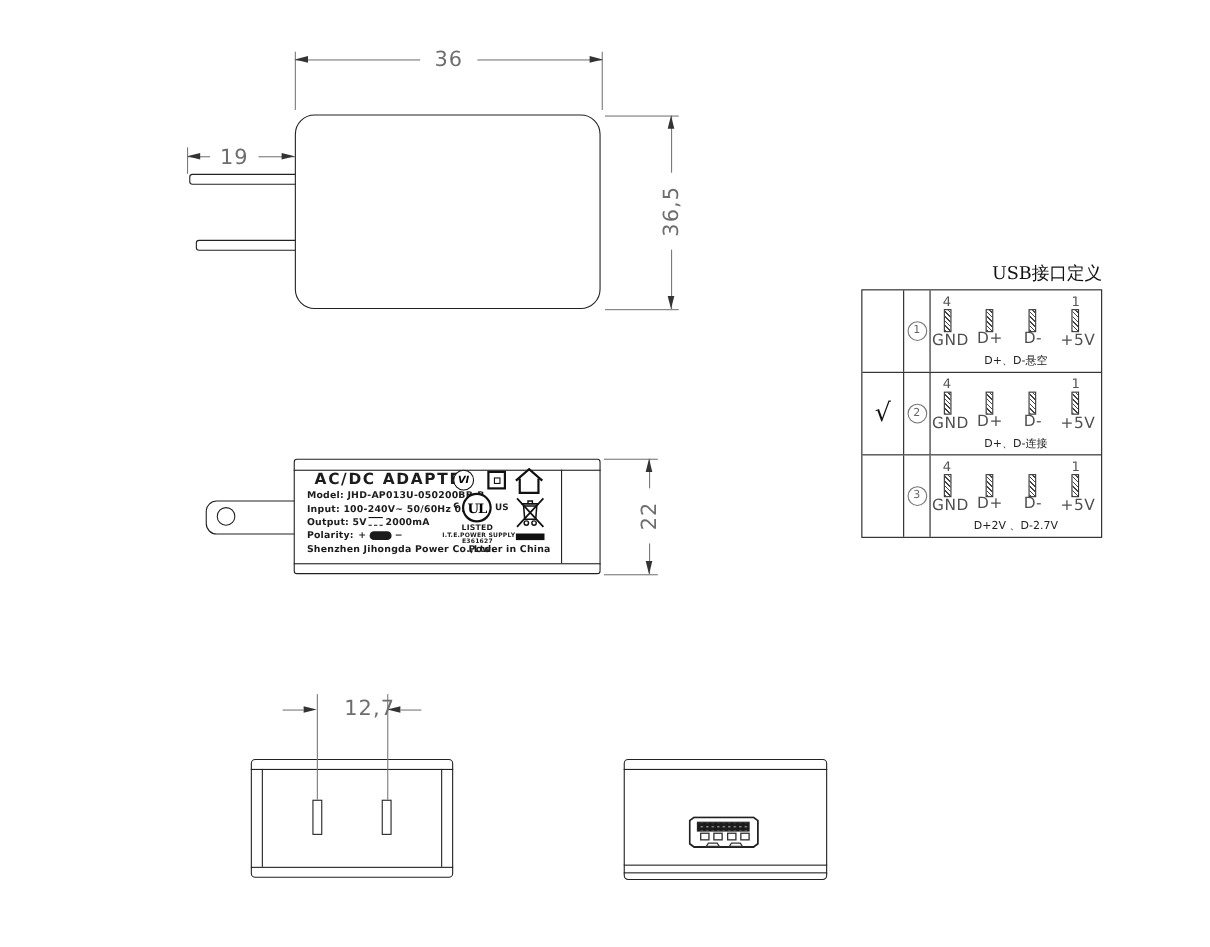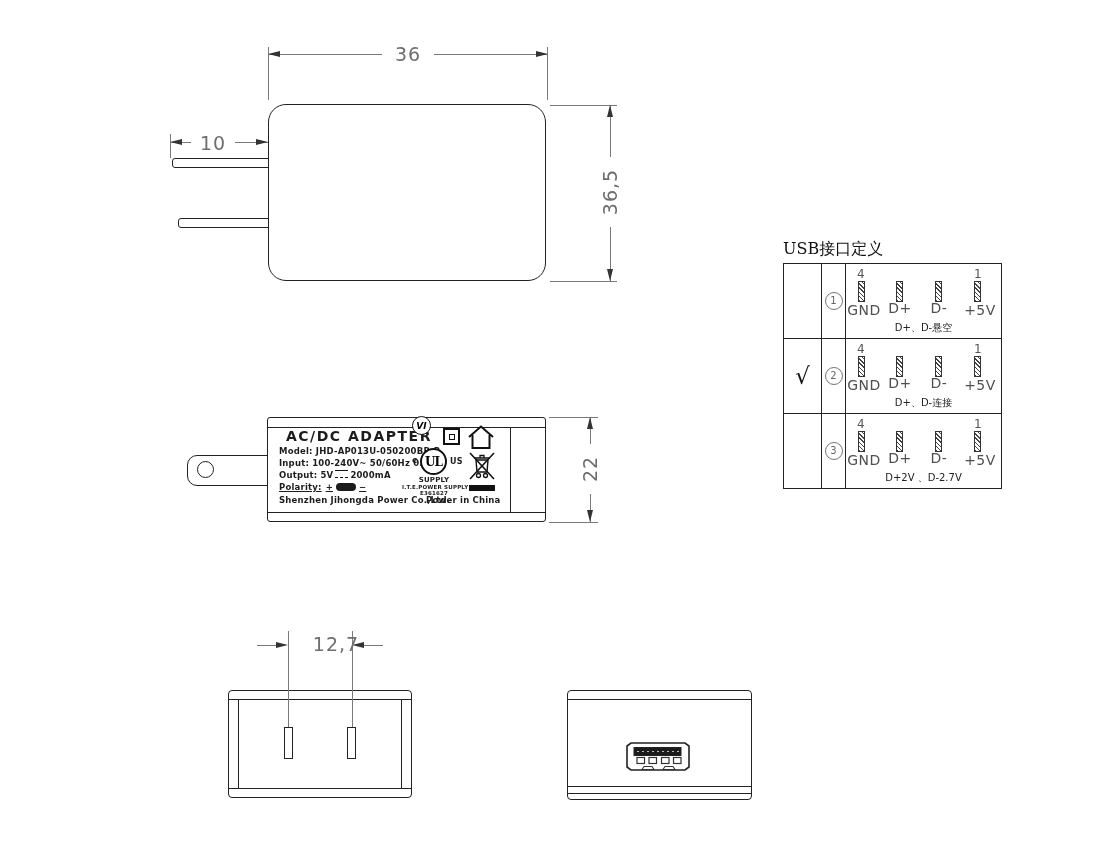--- a/index.html
+++ b/index.html
@@ -39,21 +39,21 @@
       font-size:23px;color:#111;}
   .c2{width:23px;border-right:1.4px solid #222;display:flex;align-items:center;justify-content:center;}
   .c3{flex:1;position:relative;}
   .cnum{width:16px;height:16px;border:1px solid #777;border-radius:50%;color:#666;font-size:10px;
         line-height:15px;text-align:center;}
   .pin{position:absolute;width:7px;height:21px;border:1.1px solid #333;box-sizing:border-box;
        background:repeating-linear-gradient(45deg,#444 0 1px,#fff 1px 3px);}
   .pnum{position:absolute;font-size:12px;color:#555;}
   .plab{position:absolute;font-size:14px;color:#4f4f4f;letter-spacing:.5px;text-align:center;}
   .note{position:absolute;left:0;right:0;bottom:3px;text-align:center;font-size:10px;color:#222;}
-  .ttl{position:absolute;text-align:left;font-family:"DejaVu Serif",serif;font-size:16px;color:#111;}
+  .ttl{position:absolute;text-align:right;font-family:"DejaVu Serif",serif;font-size:16px;color:#111;}
 </style>
 </head>
 <body>
 
 <div id="canvas">
 
   <div class="g">
     <div class="abs" style="left:172px;top:158px;width:98px;height:10px;border:1.4px solid #222;border-radius:3px 0 0 3px;"></div>
     <div class="abs" style="left:178px;top:218px;width:92px;height:10px;border:1.4px solid #222;border-radius:3px 0 0 3px;"></div>
     <div class="edge" style="left:268px;top:104px;width:278px;height:177px;border-radius:18px;"></div>
@@ -62,21 +62,21 @@
     <div class="vl" style="left:547px;top:47px;height:53px;"></div>
     <div class="hl" style="left:268px;top:54px;width:280px;"></div>
     <div class="tr tr-l" style="left:268px;top:50.5px;"></div>
     <div class="tr tr-r" style="left:536px;top:50.5px;"></div>
     <div class="dt" style="left:382px;top:44px;width:52px;">36</div>
 
     <div class="vl" style="left:170px;top:134px;height:24px;"></div>
     <div class="hl" style="left:170px;top:142px;width:98px;"></div>
     <div class="tr tr-l" style="left:170px;top:138.5px;"></div>
     <div class="tr tr-r" style="left:256px;top:138.5px;"></div>
-    <div class="dt" style="left:191px;top:133px;width:44px;">10</div>
+    <div class="dt" style="left:191px;top:133px;width:44px;">19</div>
 
     <div class="hl" style="left:550px;top:105px;width:67px;"></div>
     <div class="hl" style="left:550px;top:281px;width:67px;"></div>
     <div class="vl" style="left:610px;top:105px;height:176px;"></div>
     <div class="tr tr-u" style="left:606.5px;top:105px;"></div>
     <div class="tr tr-d" style="left:606.5px;top:269px;"></div>
     <div class="dt dtv" style="left:575px;top:182px;width:70px;height:20px;">36,5</div>
   </div>
 
   <div class="g">
@@ -88,45 +88,45 @@
     <div class="ev" style="left:510px;top:427px;height:85px;"></div>
 
     <div class="lt lt-title" style="left:286px;top:428px;">AC/DC  ADAPTER</div>
     <div class="lt" style="left:279px;top:446px;">Model: JHD-AP013U-050200BB-B</div>
     <div class="lt" style="left:279px;top:458px;">Input: 100-240V~  50/60Hz  0.35A</div>
     <div class="lt" style="left:279px;top:470px;display:flex;align-items:flex-start;">
       <span>Output: 5V</span>
       <span class="dc"></span>
       <span>2000mA</span>
     </div>
-    <div class="lt" style="left:279px;top:482px;display:flex;align-items:center;text-decoration:underline;">
+    <div class="lt" style="left:279px;top:482px;display:flex;align-items:center;">
       <span>Polarity:</span>
       <span style="margin-left:4px;">+</span>
       <span class="pill"></span>
       <span>−</span>
     </div>
     <div class="lt" style="left:279px;top:495px;">Shenzhen Jihongda Power Co.,Ltd.</div>
     <div class="lt" style="left:426px;top:495px;">Power in China</div>
 
-    <div class="circle" style="left:412px;top:416px;width:19px;height:19px;">
+    <div class="circle" style="left:412px;top:427px;width:19px;height:19px;">
       <span style="font-size:9px;font-weight:700;font-style:italic;">VI</span>
     </div>
     <div class="abs" style="left:443px;top:428px;width:17px;height:17px;border:2px solid #111;">
       <div class="abs" style="left:3.5px;top:3.5px;width:6px;height:6px;border:1.7px solid #111;"></div>
     </div>
     <svg class="abs" style="left:468px;top:425px;" width="26" height="24" viewBox="0 0 26 24">
       <path d="M1 12 L13 1.5 L25 12" fill="none" stroke="#111" stroke-width="2"></path>
       <path d="M4.5 10 V23 H21.5 V10" fill="none" stroke="#111" stroke-width="2"></path>
     </svg>
     <div class="circle" style="left:420px;top:448px;width:27px;height:27px;border-width:2.2px;">
       <span style="font-family:'DejaVu Serif',serif;font-weight:800;font-size:12px;letter-spacing:-1px;">UL</span>
     </div>
     <div class="lt" style="left:412px;top:455px;font-size:9px;">c</div>
     <div class="lt" style="left:450px;top:457px;font-size:8px;">US</div>
-    <div class="lt tiny" style="left:414px;top:476px;width:40px;font-size:7px;">SUPPLY</div>
+    <div class="lt tiny" style="left:414px;top:476px;width:40px;font-size:7px;">LISTED</div>
     <div class="lt tiny" style="left:402px;top:484px;width:64px;font-size:5.5px;">I.T.E.POWER SUPPLY</div>
     <div class="lt tiny" style="left:415px;top:490px;width:38px;font-size:5.5px;">E361627</div>
     <svg class="abs" style="left:469px;top:450px;" width="26" height="32" viewBox="0 0 26 32">
       <line x1="5" y1="8" x2="21" y2="8" stroke="#111" stroke-width="1.5"></line>
       <path d="M11 8 V5.5 H15 V8" fill="none" stroke="#111" stroke-width="1.3"></path>
       <path d="M7 10 H19 L18 22 H8 Z" fill="none" stroke="#111" stroke-width="1.4"></path>
       <circle cx="9.5" cy="25.5" r="2" fill="none" stroke="#111" stroke-width="1.3"></circle>
       <circle cx="16.5" cy="25.5" r="2" fill="none" stroke="#111" stroke-width="1.3"></circle>
       <line x1="1" y1="3" x2="25" y2="29" stroke="#111" stroke-width="1.6"></line>
       <line x1="25" y1="3" x2="1" y2="29" stroke="#111" stroke-width="1.6"></line>

